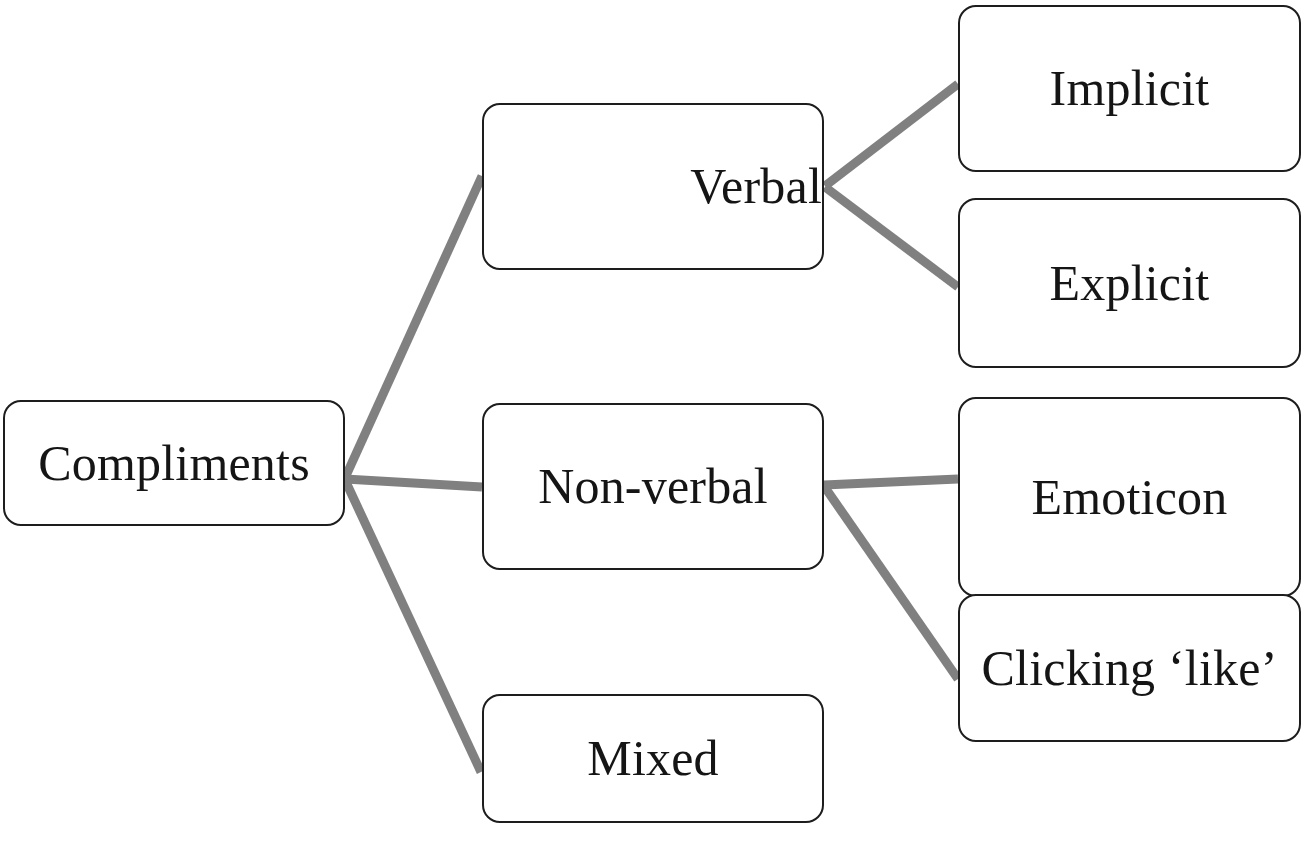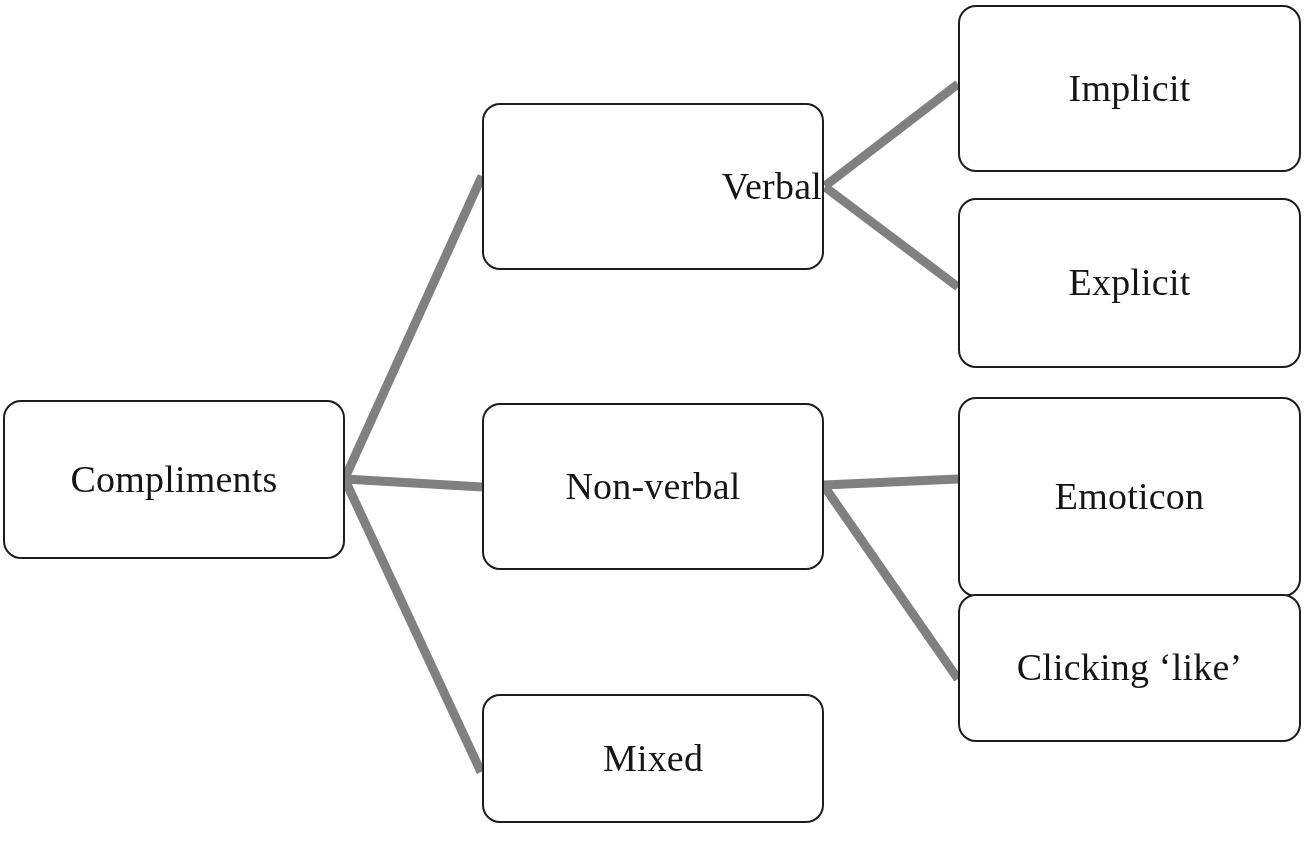--- a/index.html
+++ b/index.html
@@ -34,21 +34,21 @@
     background: #ffffff;
     border: 2.4px solid #1d1d1d;
     border-radius: 18px;
     display: flex;
     align-items: center;
     justify-content: center;
     z-index: 2;
   }
   .node-label {
     font-family: "Liberation Serif", "DejaVu Serif", serif;
-    font-size: 38px;
+    font-size: 50px;
     line-height: 1.1;
     color: #151515;
     white-space: nowrap;
     text-align: center;
     font-weight: 400;
     letter-spacing: 0.2px;
   }
 </style>
 </head>
 <body>
@@ -58,21 +58,21 @@
   <svg id="connector-layer" viewBox="0 0 1304 864" width="1304" height="864" xmlns="http://www.w3.org/2000/svg">
       <line x1="345" y1="478" x2="482" y2="176" stroke="#808080" stroke-width="9" stroke-linecap="butt"></line>
       <line x1="345" y1="479" x2="482" y2="487" stroke="#808080" stroke-width="9" stroke-linecap="butt"></line>
       <line x1="345" y1="480" x2="481" y2="772" stroke="#808080" stroke-width="9" stroke-linecap="butt"></line>
       <line x1="825" y1="186" x2="958" y2="84" stroke="#808080" stroke-width="9" stroke-linecap="butt"></line>
       <line x1="825" y1="187" x2="958" y2="287" stroke="#808080" stroke-width="9" stroke-linecap="butt"></line>
       <line x1="824" y1="485" x2="958" y2="479" stroke="#808080" stroke-width="9" stroke-linecap="butt"></line>
       <line x1="824" y1="486" x2="958" y2="679" stroke="#808080" stroke-width="9" stroke-linecap="butt"></line>
     </svg>
 
-  <div class="node-box" style="left: 3px; top: 400px; width: 342px; height: 159px; border-color: rgb(29, 29, 29); background: rgb(255, 255, 255);">
+  <div class="node-box" style="left: 3px; top: 400px; width: 342px; height: 126px; border-color: rgb(29, 29, 29); background: rgb(255, 255, 255);">
     <span class="node-label" style="color: rgb(21, 21, 21);">Compliments</span>
   </div>
 
   <div class="node-box" style="left: 482px; top: 103px; width: 342px; height: 167px; border-color: rgb(29, 29, 29); background: rgb(255, 255, 255); justify-content: flex-end;">
     <span class="node-label" style="color: rgb(21, 21, 21);">Verbal</span>
   </div>
 
   <div class="node-box" style="left: 482px; top: 403px; width: 342px; height: 167px; border-color: rgb(29, 29, 29); background: rgb(255, 255, 255); align-items: center;">
     <span class="node-label" style="color: rgb(21, 21, 21);">Non-verbal</span>
   </div>

